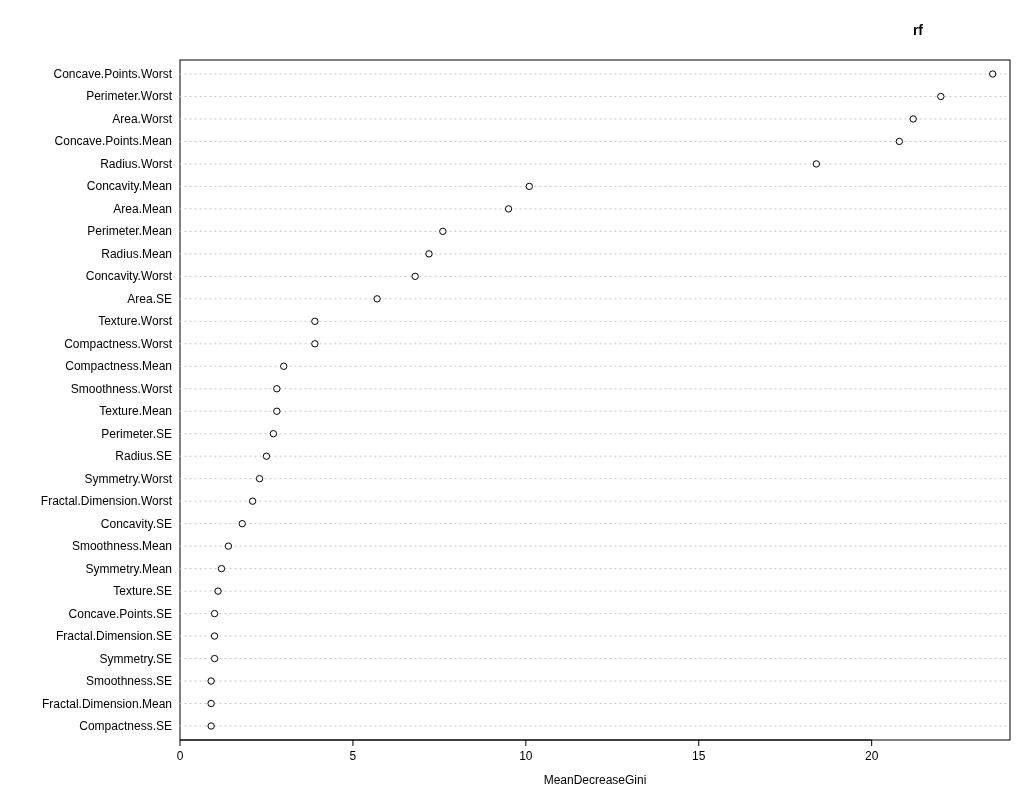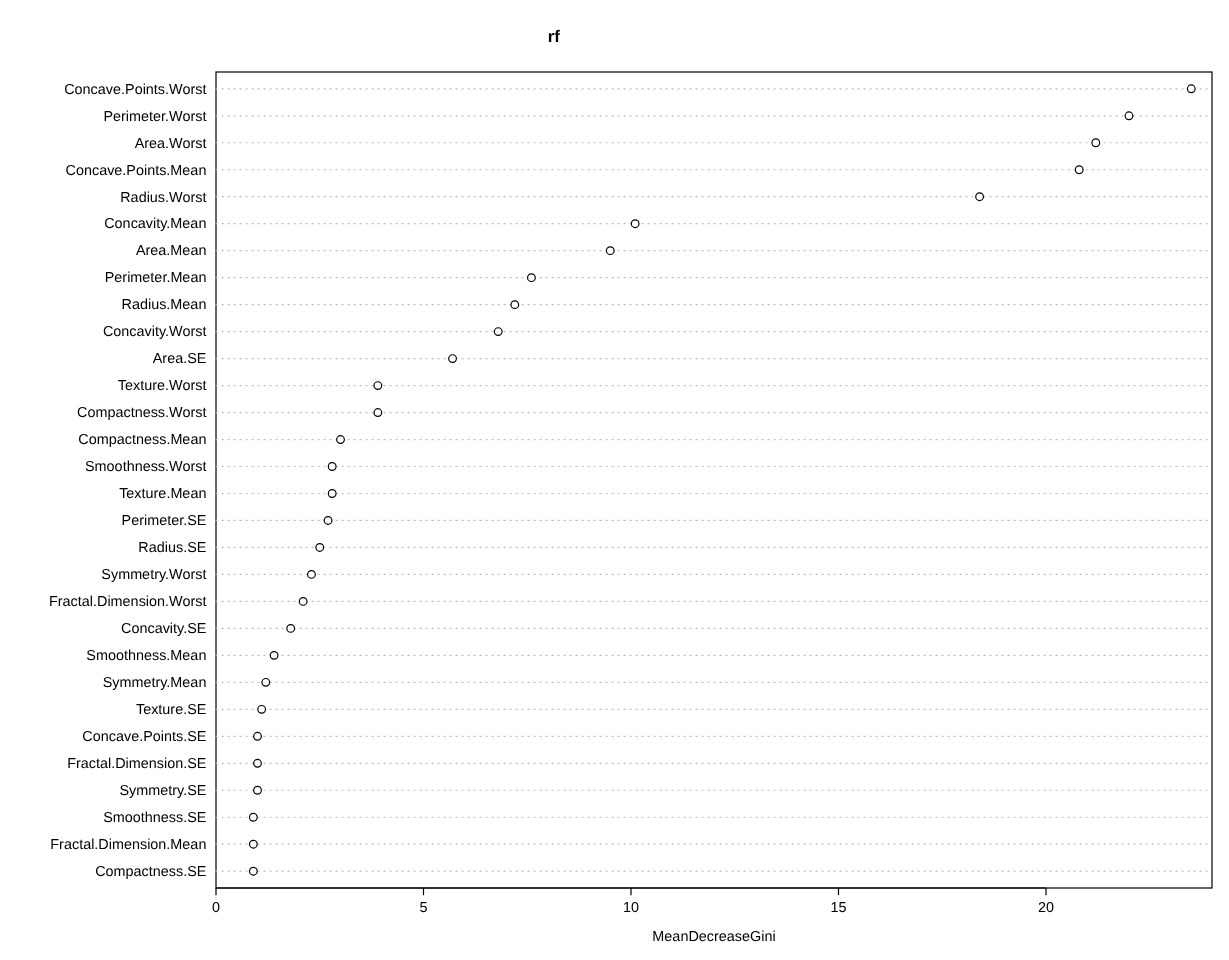--- a/index.html
+++ b/index.html
@@ -9,21 +9,21 @@
     height: 800px;
     background: #ffffff;
     font-family: Arial, Helvetica, sans-serif;
     color: #000;
   }
   .title {
     position: absolute;
     top: 22px;
     left: 0;
     width: 923px;
-    text-align: center;
+    text-align: right;
     font-weight: bold;
     font-size: 14px;
   }
   .chart {
     position: absolute;
     width: 1024px;
     height: 800px;
   }
 </style>
 </head>

